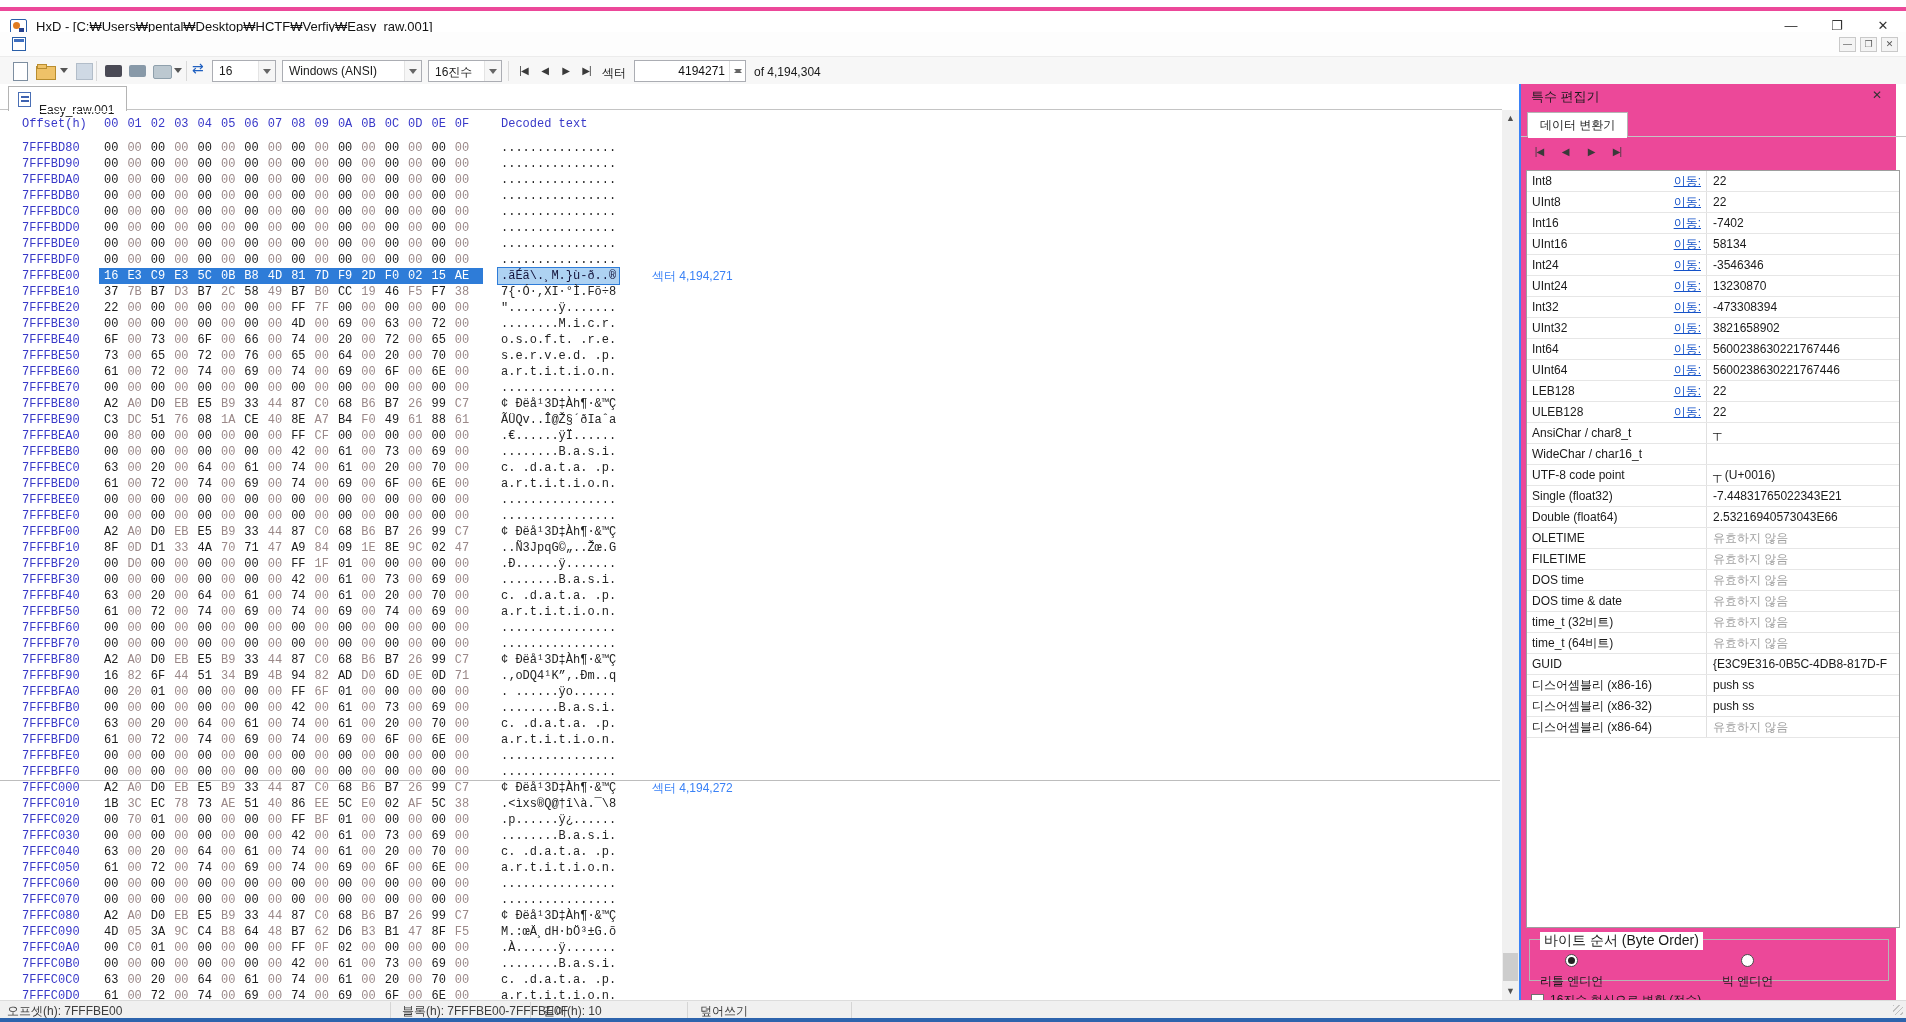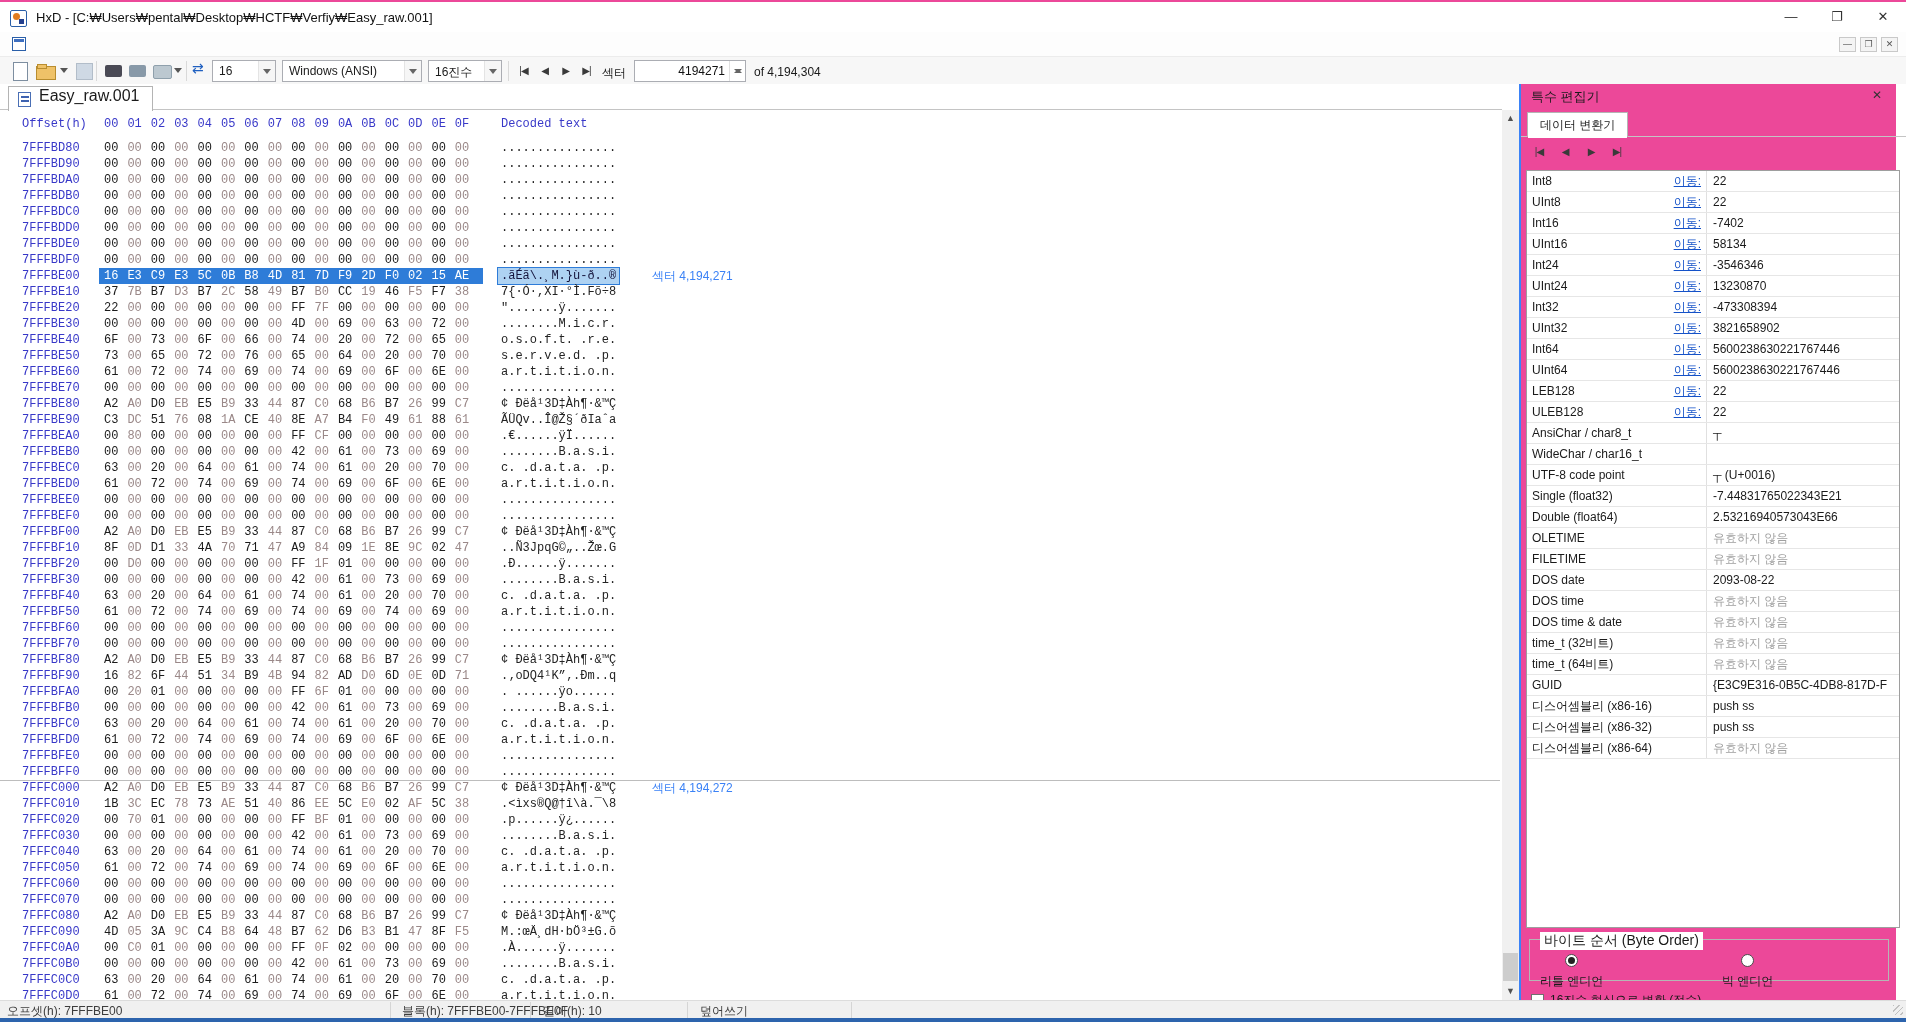--- a/index.html
+++ b/index.html
@@ -1,21 +1,21 @@
 <!DOCTYPE html>
 <html><head>
 <meta charset="utf-8">
 <style>
   * { margin:0; padding:0; box-sizing:border-box; }
   html,body { width:1906px; height:1022px; overflow:hidden; background:#fff;
     font-family:"Liberation Sans", sans-serif; position:relative; }
 
   
-  .titlebar { position:absolute; left:0; top:0; width:1906px; height:32px; background:#ffffff;
-    border-top:2px solid #ec4899; }
+  .titlebar { position:absolute; left:0; top:7px; width:1906px; height:32px; background:#ffffff;
+    border-top:4px solid #ec4899; }
   .app-icon { position:absolute; left:10px; top:8px; width:17px; height:17px; background:#fff;
     border:1px solid #2a5fa8; border-radius:2px; }
   .app-icon::before { content:""; position:absolute; left:2px; top:2px; width:7px; height:7px;
     background:#e07b1f; border-radius:50%; }
   .app-icon::after { content:""; position:absolute; right:2px; bottom:2px; width:5px; height:5px;
     background:#24408e; }
   .title-text { position:absolute; left:36px; top:8px; font-size:13px; color:#111; white-space:nowrap; }
   .winbtn { position:absolute; top:0; width:46px; height:32px; text-align:center; line-height:30px;
     font-size:13px; color:#333; }
   .winbtn.min { right:92px; } .winbtn.max { right:46px; } .winbtn.close { right:0; }
@@ -68,22 +68,22 @@
   .numfield .nv { position:absolute; right:20px; top:3px; font-size:12px; color:#111; }
   .numfield .spin { position:absolute; right:0; top:0; bottom:0; width:16px; border-left:1px solid #e0e0e0; }
   .numfield .spin::before { content:""; position:absolute; left:4px; top:4px; border:4px solid transparent;
     border-bottom:4px solid #666; }
   .numfield .spin::after { content:""; position:absolute; left:4px; bottom:4px; border:4px solid transparent;
     border-top:4px solid #666; }
 
   
   .tabbar { position:absolute; left:0; top:84px; width:1502px; height:26px; background:#fff; }
   .tabbar::after { content:""; position:absolute; left:0; bottom:0; width:1502px; height:1px; background:#c4c4c4; }
-  .doc-tab { position:absolute; left:8px; top:2px; height:25px; padding:0 12px 0 30px; background:#fff;
-    border:1px solid #b4b4b4; border-bottom:none; font-size:16px; color:#1a1a1a; z-index:2; }
+  .doc-tab { position:absolute; left:8px; top:2px; height:25px; padding:16px 12px 0 30px; background:#fff;
+    border:1px solid #b4b4b4; border-bottom:none; font-size:12px; color:#1a1a1a; z-index:2; }
   .doc-tab::after { content:""; position:absolute; left:0; bottom:-1px; right:0; height:1px; background:#fff; }
   .tab-icon { position:absolute; left:9px; top:5px; width:13px; height:15px; background:#fff;
     border:1px solid #4a6fb5; }
   .tab-icon::before { content:""; position:absolute; left:2px; top:3px; width:8px; height:2px; background:#3e62b0; }
   .tab-icon::after { content:""; position:absolute; left:2px; top:7px; width:8px; height:2px; background:#3e62b0; }
 
   
   .hexpane { position:absolute; left:0; top:110px; width:1502px; height:890px; background:#fff; overflow:hidden; }
   .hxhead, .hxrow { position:relative; height:16px; font-family:"Liberation Mono","DejaVu Sans Mono",monospace;
     font-size:12px; line-height:16px; white-space:nowrap;padding-left:36px; }
@@ -633,26 +633,20 @@
         <span class="insval inv">유효하지 않음</span>
       </div>
       <div class="insrow">
         <div class="inslab">
           <span class="">FILETIME</span>
         </div>
         <span class="insval inv">유효하지 않음</span>
       </div>
       <div class="insrow">
         <div class="inslab">
-          <span class="">DOS date</span>
-        </div>
-        <span class="insval">2093-08-22</span>
-      </div>
-      <div class="insrow">
-        <div class="inslab">
           <span class="">DOS time</span>
         </div>
         <span class="insval inv">유효하지 않음</span>
       </div>
       <div class="insrow">
         <div class="inslab">
           <span class="">DOS time &amp; date</span>
         </div>
         <span class="insval inv">유효하지 않음</span>
       </div>

